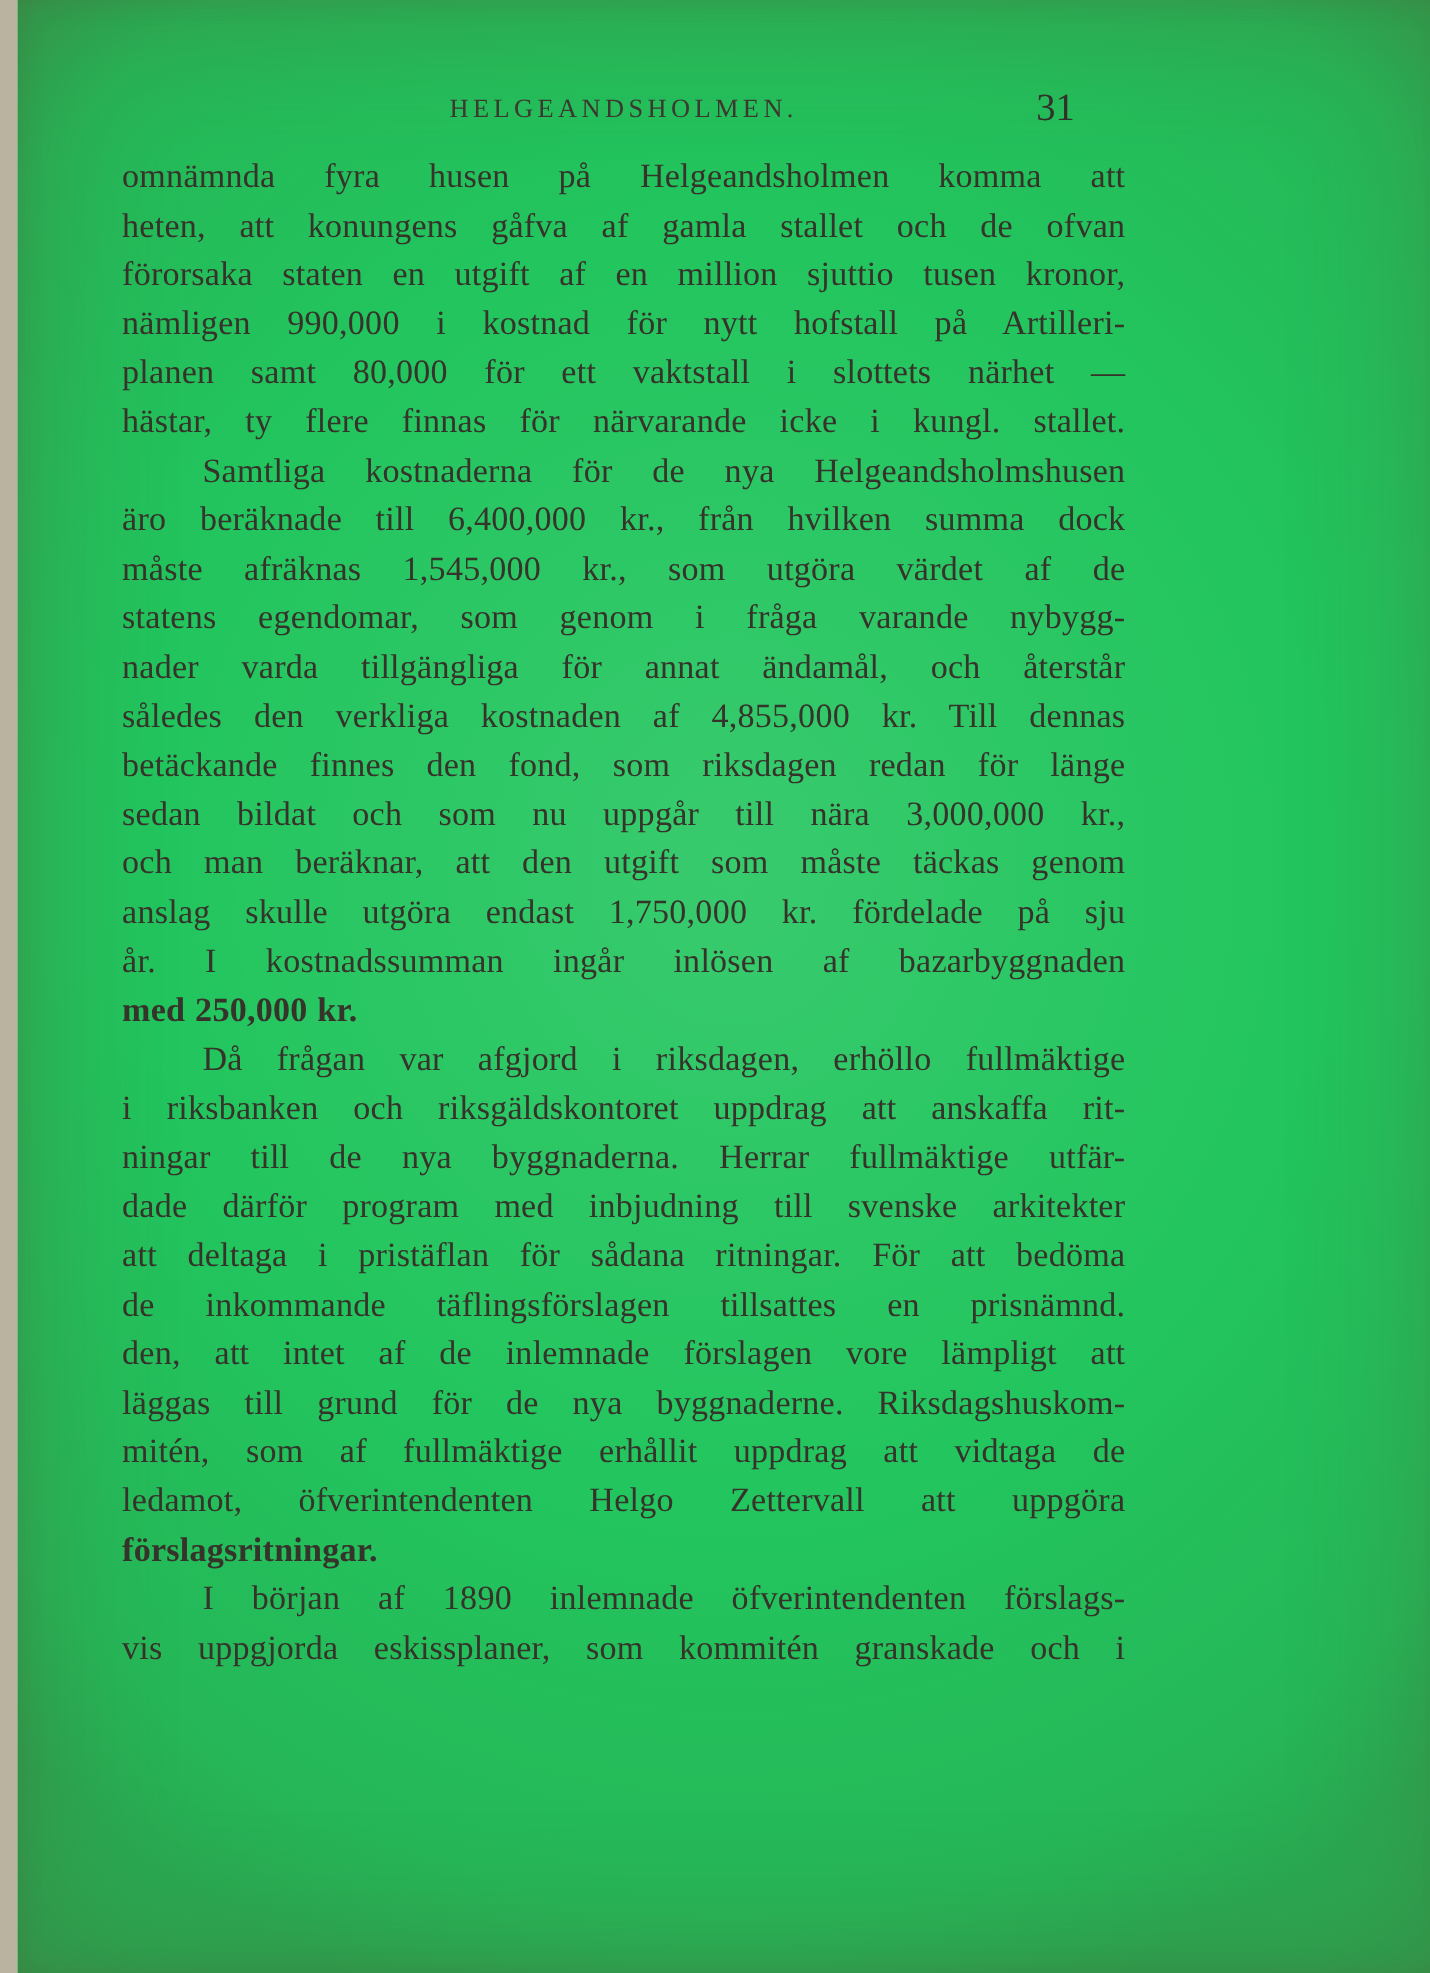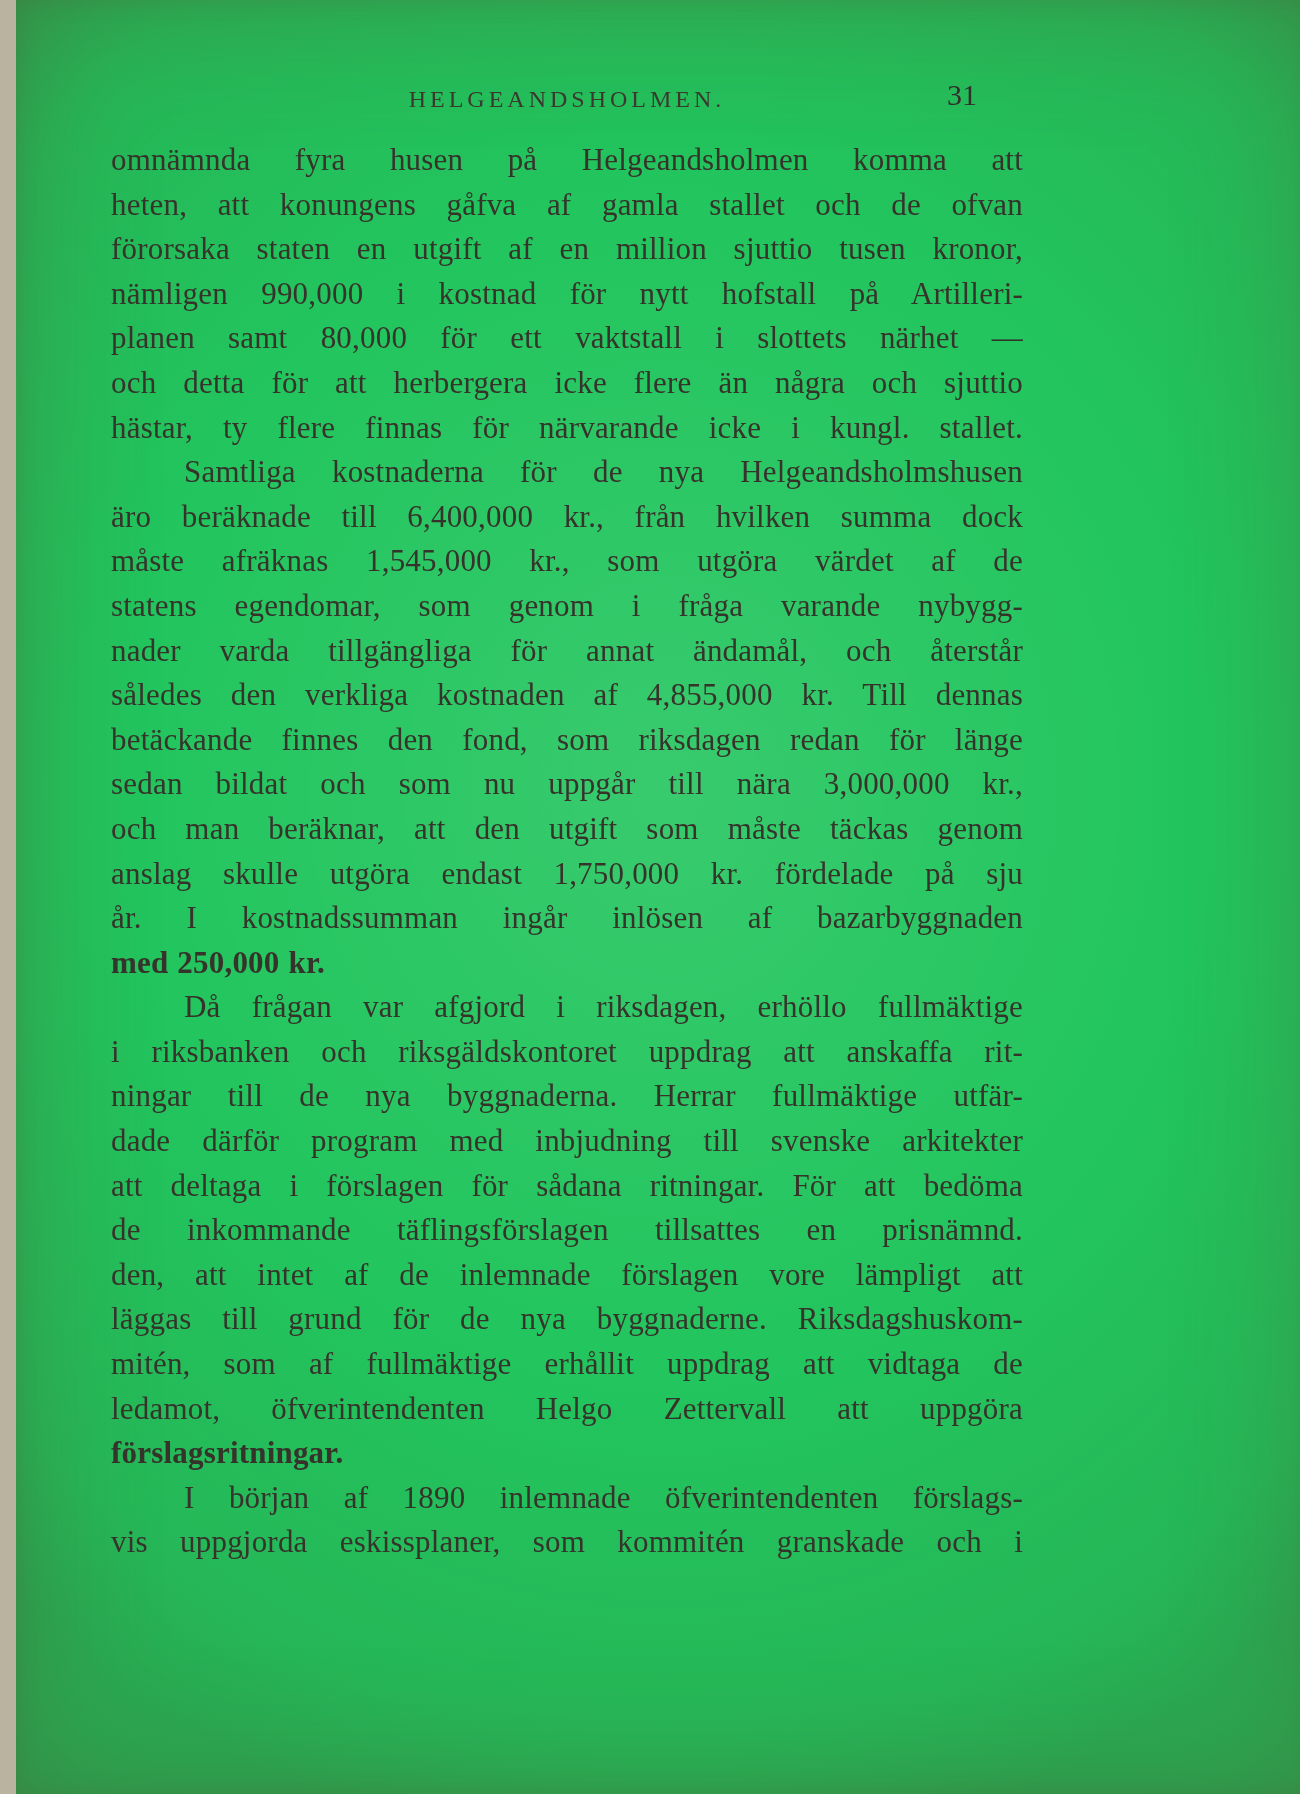--- a/index.html
+++ b/index.html
@@ -44,21 +44,21 @@
     top: 6px;
     text-align: center;
     font-size: 24px;
     letter-spacing: 4px;
     color: #3b382f;
   }
   .page-num {
     position: absolute;
     right: 46px;
     top: -2px;
-    font-size: 30px;
+    font-size: 35px;
     color: #33302a;
   }
   .text-block {
     position: absolute;
     top: 138px;
     left: 95px;
     width: 912px;
     font-size: 31px;
     line-height: 44.6px;
     letter-spacing: 0.2px;
@@ -91,21 +91,20 @@
     <div class="page-num">31</div>
   </div>
 
   <div class="text-block">
       <div class="paragraph">
         <div class="line">omnämnda fyra husen på Helgeandsholmen komma att</div>
         <div class="line">heten, att konungens gåfva af gamla stallet och de ofvan</div>
         <div class="line">förorsaka staten en utgift af en million sjuttio tusen kronor,</div>
         <div class="line">nämligen 990,000 i kostnad för nytt hofstall på Artilleri-</div>
         <div class="line">planen samt 80,000 för ett vaktstall i slottets närhet —</div>
-        <div class="line">och detta för att herbergera icke flere än några och sjuttio</div>
         <div class="line">hästar, ty flere finnas för närvarande icke i kungl. stallet.</div>
       </div>
       <div class="paragraph">
         <div class="line indent">Samtliga kostnaderna för de nya Helgeandsholmshusen</div>
         <div class="line">äro beräknade till 6,400,000 kr., från hvilken summa dock</div>
         <div class="line">måste afräknas 1,545,000 kr., som utgöra värdet af de</div>
         <div class="line">statens egendomar, som genom i fråga varande nybygg-</div>
         <div class="line">nader varda tillgängliga för annat ändamål, och återstår</div>
         <div class="line">således den verkliga kostnaden af 4,855,000 kr. Till dennas</div>
         <div class="line">betäckande finnes den fond, som riksdagen redan för länge</div>
@@ -113,21 +112,21 @@
         <div class="line">och man beräknar, att den utgift som måste täckas genom</div>
         <div class="line">anslag skulle utgöra endast 1,750,000 kr. fördelade på sju</div>
         <div class="line">år. I kostnadssumman ingår inlösen af bazarbyggnaden</div>
         <div class="line nojust">med 250,000 kr.</div>
       </div>
       <div class="paragraph">
         <div class="line indent">Då frågan var afgjord i riksdagen, erhöllo fullmäktige</div>
         <div class="line">i riksbanken och riksgäldskontoret uppdrag att anskaffa rit-</div>
         <div class="line">ningar till de nya byggnaderna. Herrar fullmäktige utfär-</div>
         <div class="line">dade därför program med inbjudning till svenske arkitekter</div>
-        <div class="line">att deltaga i förslagen för sådana ritningar. För att bedöma</div>
+        <div class="line">att deltaga i pristäflan för sådana ritningar. För att bedöma</div>
         <div class="line">de inkommande täflingsförslagen tillsattes en prisnämnd.</div>
         <div class="line">den, att intet af de inlemnade förslagen vore lämpligt att</div>
         <div class="line">läggas till grund för de nya byggnaderne. Riksdagshuskom-</div>
         <div class="line">mitén, som af fullmäktige erhållit uppdrag att vidtaga de</div>
         <div class="line">ledamot, öfverintendenten Helgo Zettervall att uppgöra</div>
         <div class="line nojust">förslagsritningar.</div>
       </div>
       <div class="paragraph">
         <div class="line indent">I början af 1890 inlemnade öfverintendenten förslags-</div>
         <div class="line">vis uppgjorda eskissplaner, som kommitén granskade och i</div>

